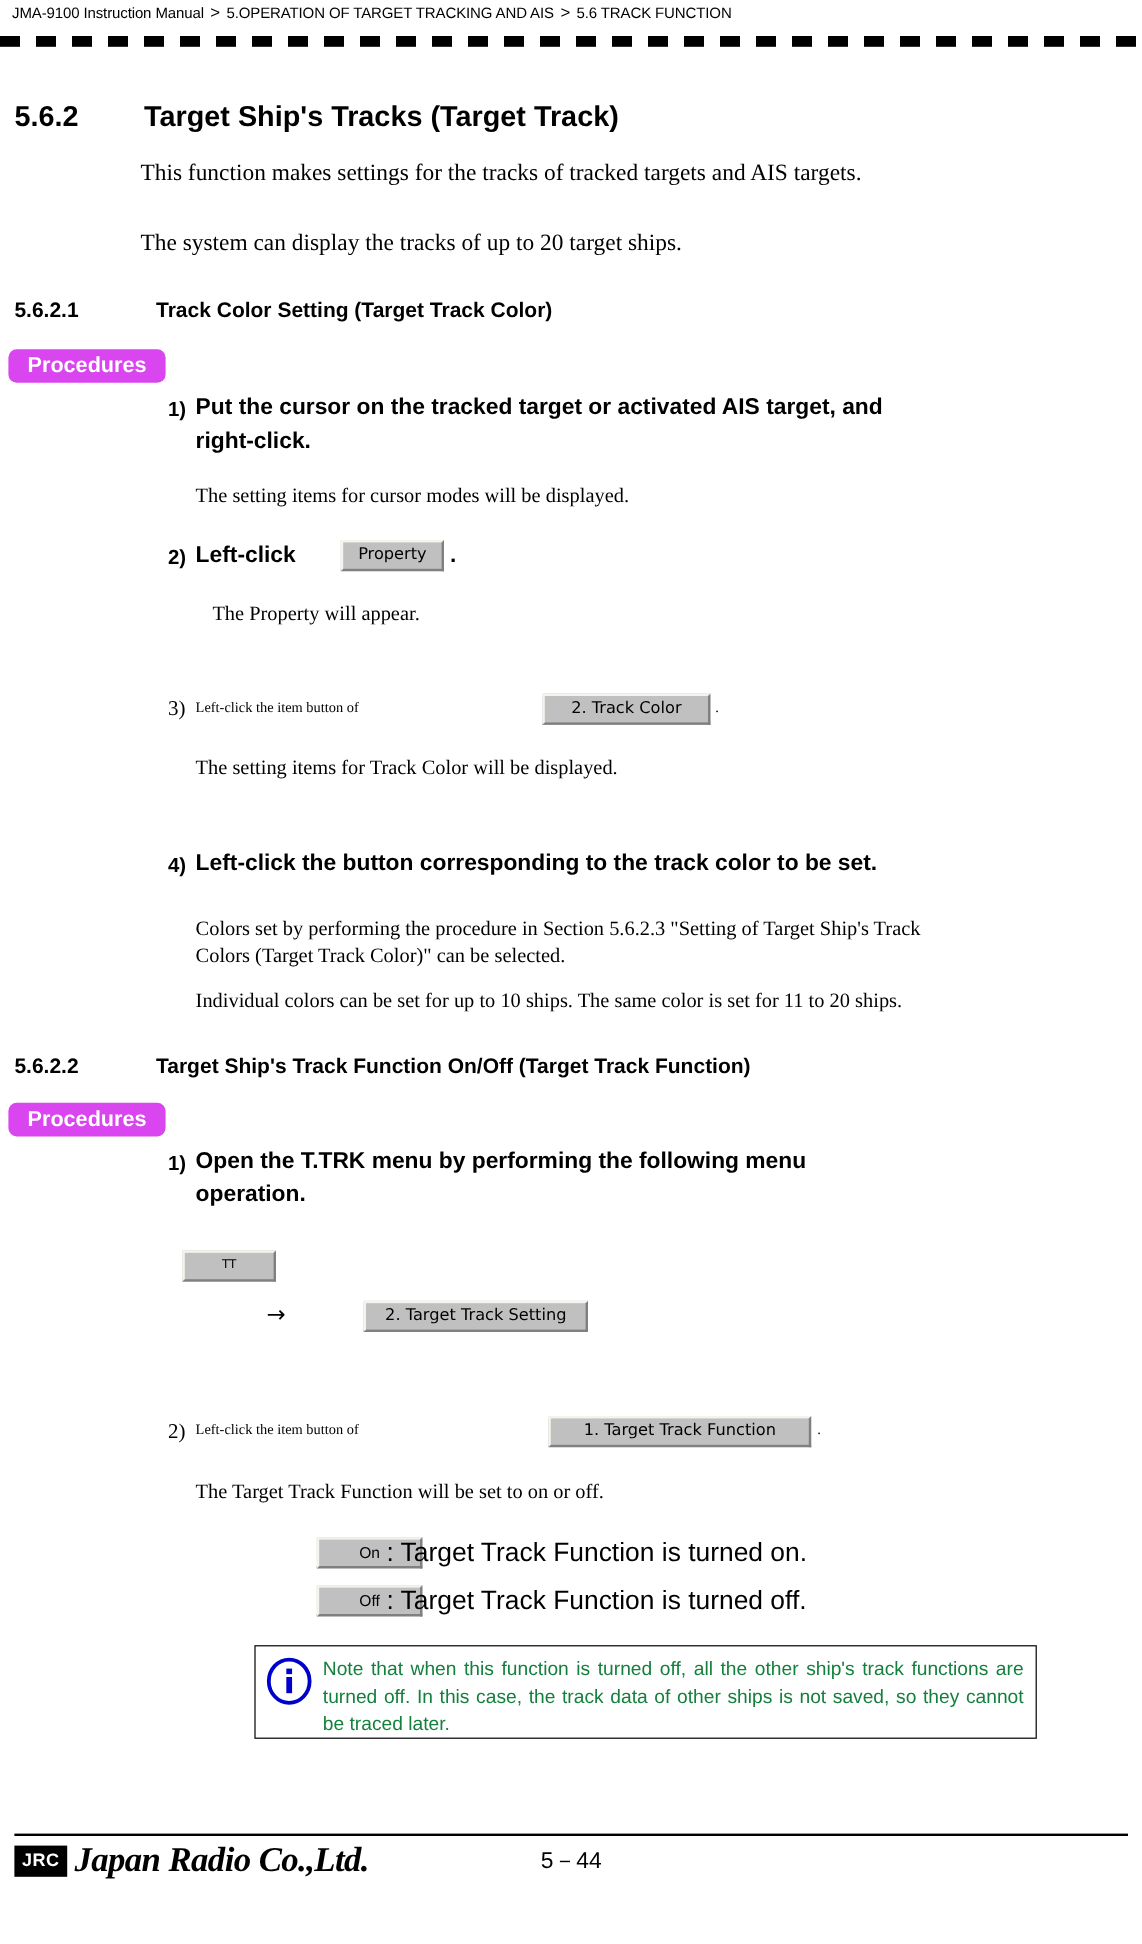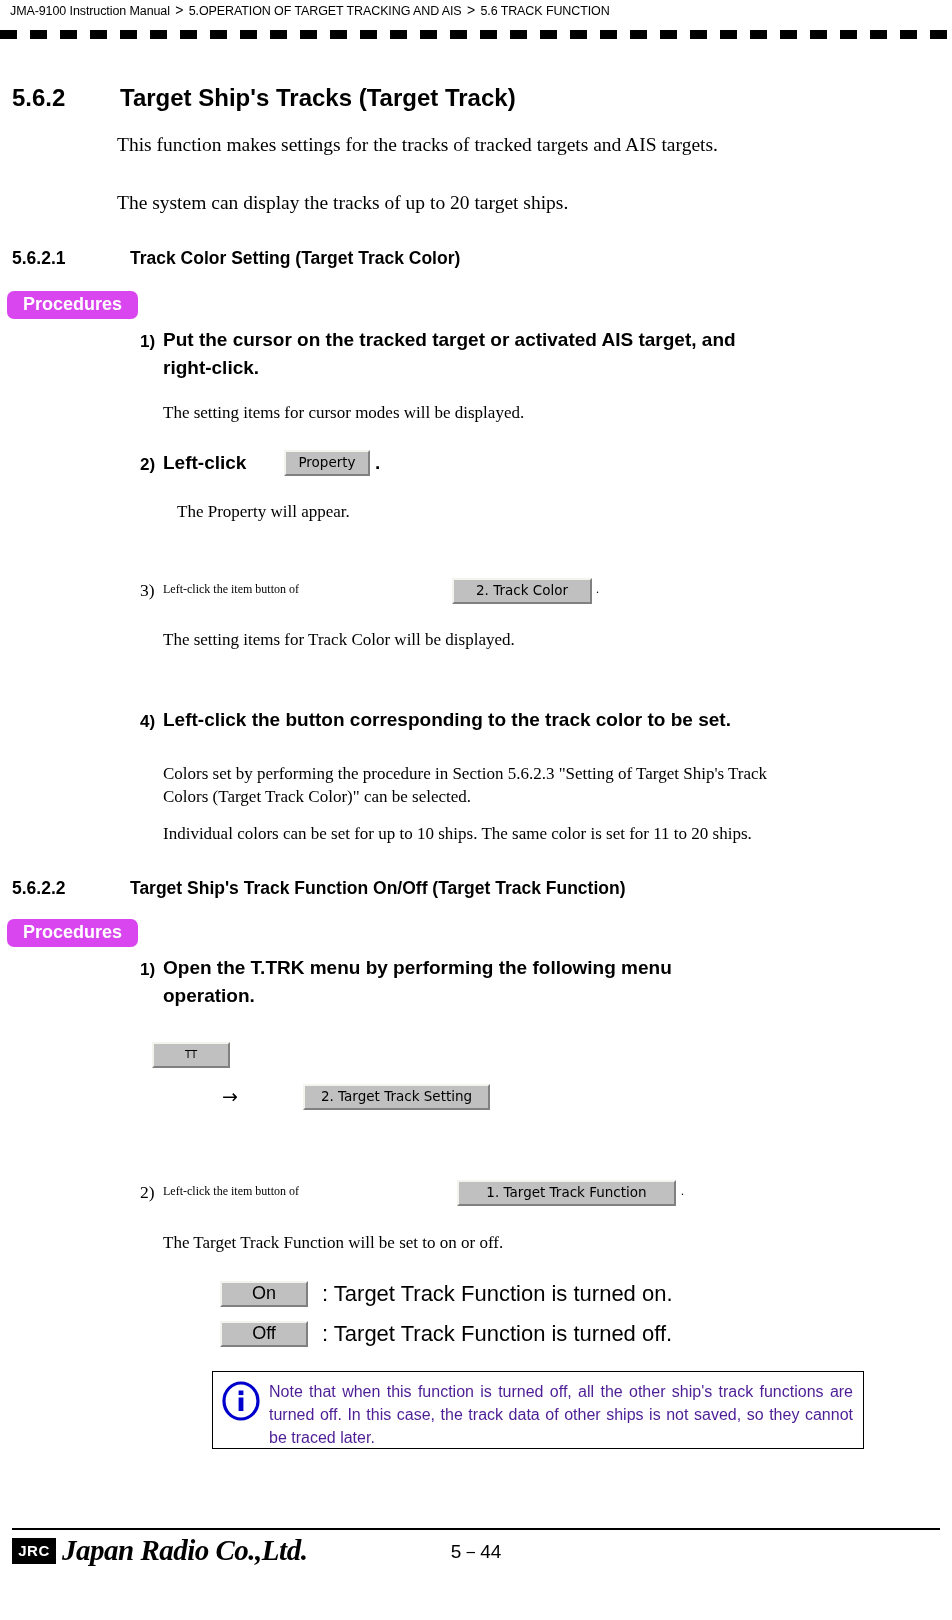--- a/index.html
+++ b/index.html
@@ -136,23 +136,24 @@
   .gui-btn.inline-abs { position: absolute; }
 
   .btn-property { width: 86px; padding-left: 4px; padding-right: 4px; }
   .btn-trackcolor { width: 140px; }
   .btn-tt { width: 78px; font-size: 10px; }
   .btn-targettracksetting { width: 187px; }
   .btn-targettrackfunction { width: 219px; }
   .btn-onoff {
     width: 88px;
     font-family: "Liberation Sans", sans-serif;
-    font-size: 18px;
+    font-size: 13px;
     padding-top: 2px;
     padding-bottom: 3px;
+    margin-left: 44px;
   }
 
   .arrow {
     position: absolute;
     font-family: "DejaVu Sans", sans-serif;
     font-size: 19px;
     line-height: 22px;
   }
 
   
@@ -182,21 +183,21 @@
     padding-top: 9px;
   }
   .note-icon svg { display: block; }
   .note-text {
     flex: 1 1 auto;
     font-family: "Liberation Sans", sans-serif;
     font-size: 16px;
     line-height: 23px;
     text-align: justify;
     padding: 8px 10px 8px 0px;
-    color: #4c1d95;
+    color: #15803d;
   }
 
   
   .footer-rule {
     position: absolute;
     left: 12px;
     top: 1528px;
     width: 928px;
     height: 2px;
     background: #000000;

